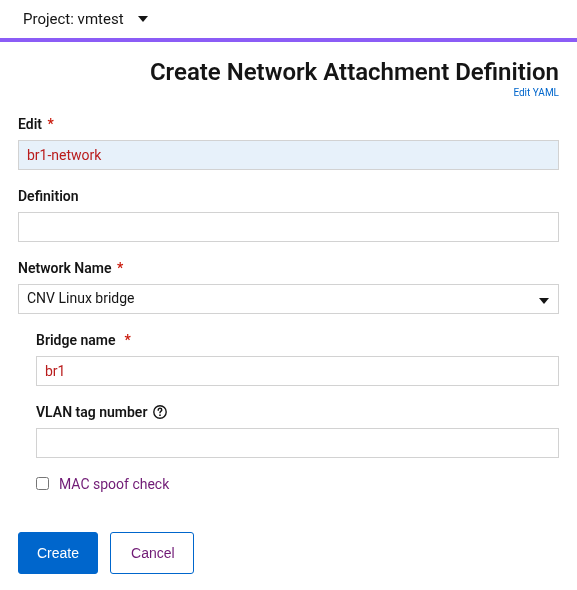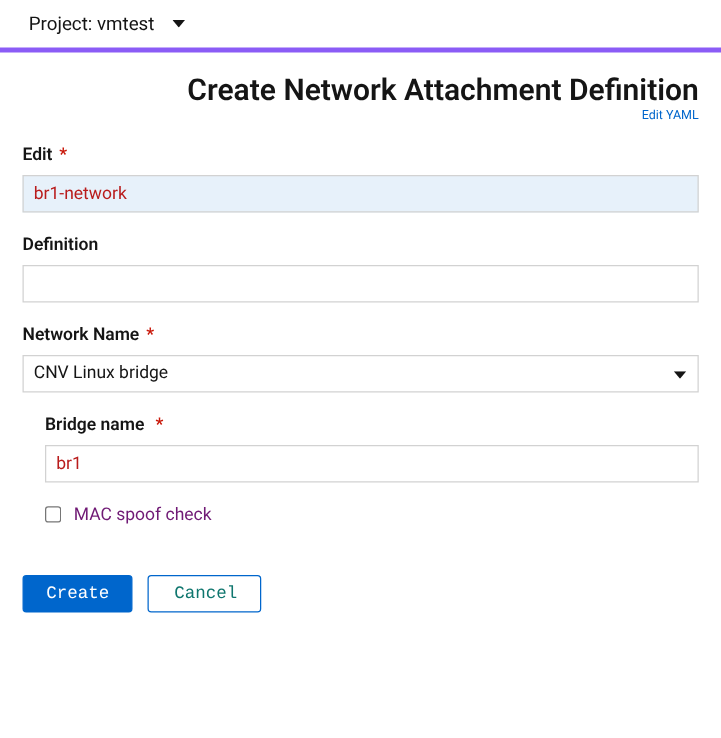--- a/index.html
+++ b/index.html
@@ -129,35 +129,35 @@
       font-size: 14px;
       font-weight: 400;
       color: #701a75;
     }
     .button-row {
       margin-top: 40px;
       display: flex;
       gap: 12px;
     }
     .btn {
-      height: 30px;
+      height: 42px;
       padding: 0 18px;
       font-size: 14px;
       border-radius: 3px;
       cursor: pointer;
-      font-family: Liberation Mono, monospace;
+      font-family: Liberation Sans, sans-serif;
     }
     .btn-primary {
       background: #0066cc;
       color: #fff;
       border: 1px solid #0066cc;
     }
     .btn-secondary {
       background: #fff;
-      color: #0f766e;
+      color: #701a75;
       border: 1px solid #0066cc;
       padding-left: 20px;
     }
   </style>
 </head>
 <body>
 
 <div class="project-bar">
   <span class="project-label">Project: vmtest</span>
   <span class="caret-icon">
@@ -202,20 +202,33 @@
   </div>
 
   <div class="indented">
     <div class="form-group">
       <label class="label">
         <span>Bridge name</span>&nbsp;<span class="required"> *</span>
       </label>
       <input type="text" class="text-input" value="br1" style="">
     </div>
 
+    <div class="form-group">
+      <div class="label-row">
+        <label class="label">VLAN tag number</label>
+        <span class="help-icon">
+          <svg width="14" height="14" viewBox="0 0 14 14">
+            <circle cx="7" cy="7" r="6.2" fill="none" stroke="#151515" stroke-width="1.4"></circle>
+            <path d="M5.2 5.2 C5.2 4 6 3.3 7 3.3 C8 3.3 8.8 4 8.8 5 C8.8 6.2 7 6.2 7 7.8" fill="none" stroke="#151515" stroke-width="1.4" stroke-linecap="round"></path>
+            <circle cx="7" cy="10.2" r="0.9" fill="#151515"></circle>
+          </svg>
+        </span>
+      </div>
+      <input type="text" class="text-input" value="" style="">
+    </div>
 
     <div class="form-group">
       <div class="checkbox-row">
         <input type="checkbox" style="">
         <span class="checkbox-label">MAC spoof check</span>
       </div>
     </div>
   </div>
 
   <div class="button-row">

